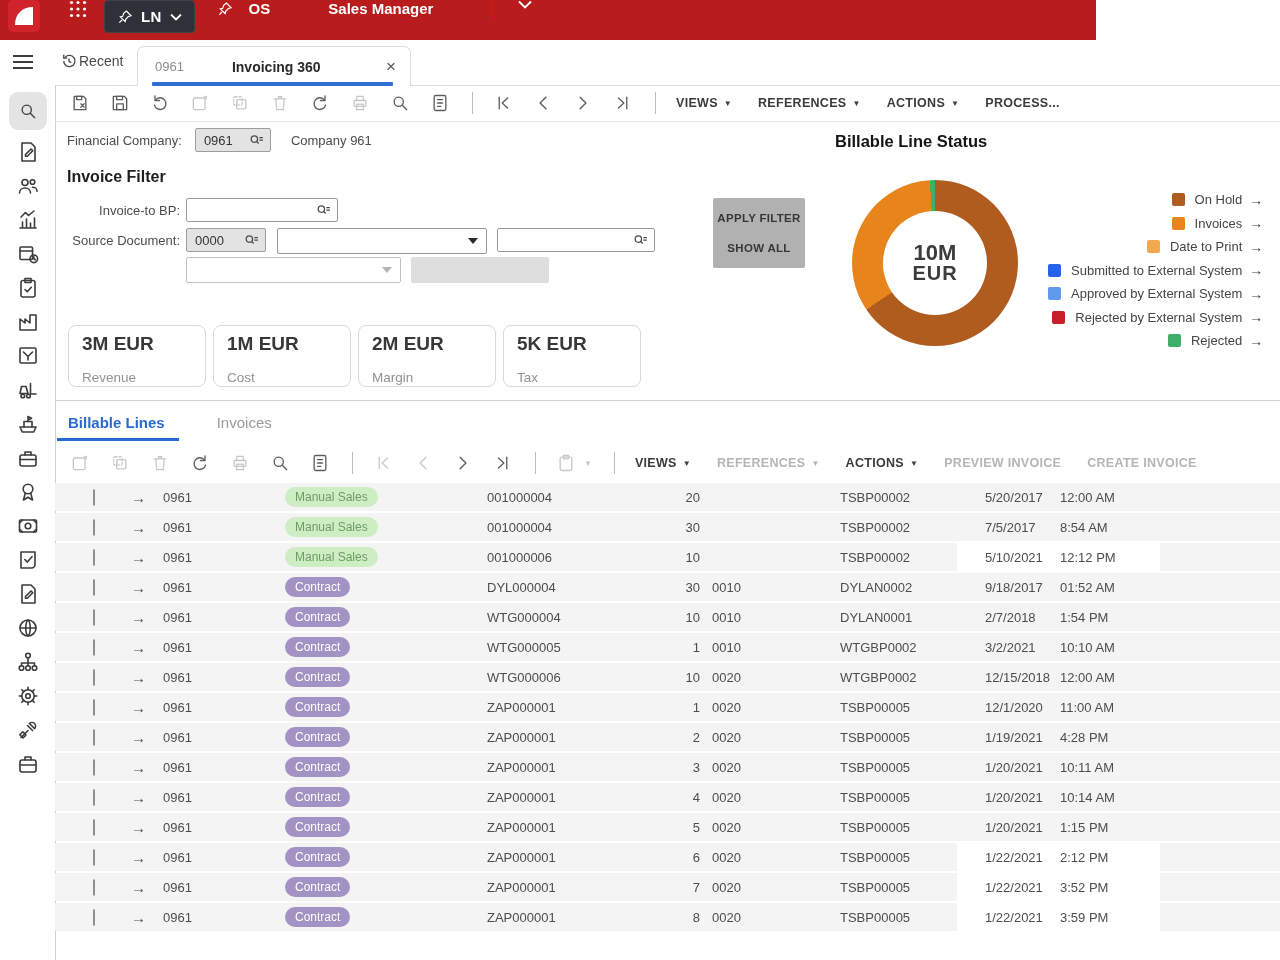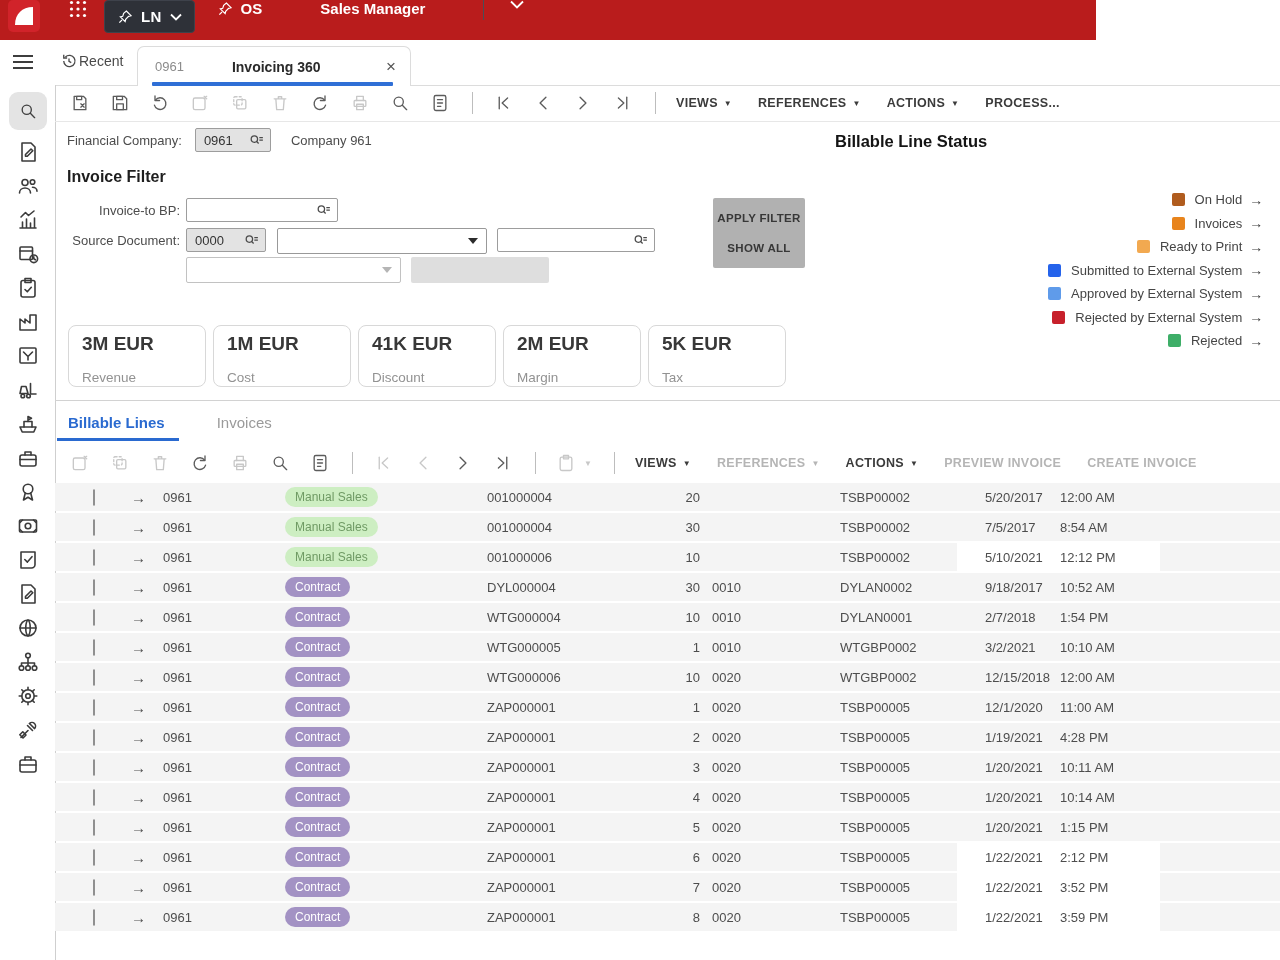--- a/index.html
+++ b/index.html
@@ -9,21 +9,21 @@
   
   .topbar{position:absolute;left:0;top:0;width:1096px;height:40px;background:#b91c1c;
           display:flex;align-items:flex-start;}
   .logo{width:32px;height:32px;margin-left:8px;border-radius:5px;background:#d1232a;
         position:relative;overflow:hidden;flex:none;}
   .logo svg{position:absolute;left:5px;top:5px;}
   .appgrid{margin-left:29px;width:18px;height:18px;color:#fff;}
   .lnpill{margin-left:17px;height:31px;background:#2e3138;border:1px solid #3e424b;border-radius:4px;
           display:flex;align-items:center;gap:8px;padding:0 12px;color:#fff;}
   .lnpill .lbl{font-size:15px;font-weight:700;letter-spacing:.3px;}
-  .ospin{margin-left:22px;display:flex;align-items:center;gap:8px;color:#fff;}
+  .ospin{margin-left:22px;display:flex;align-items:center;gap:16px;color:#fff;}
   .ospin .lbl{font-size:15px;font-weight:600;}
   .rolelbl{margin-left:58px;color:#fff;font-size:15px;font-weight:600;}
   .topdiv{width:1px;height:20px;background:#4a4e57;margin-left:58px;}
   .topcaret{margin-left:26px;color:#fff;}
   
   .tabstrip{position:absolute;left:0;top:40px;width:1280px;height:45px;background:#fff;
             border-bottom:1px solid #dcdcdc;}
   .burger{position:absolute;left:13px;top:14px;width:20px;height:16px;color:#3d3d3d;}
   .recent{position:absolute;left:60px;top:12px;display:flex;align-items:center;gap:1px;color:#4a4a4a;}
   .recent .ric{width:18px;height:18px;color:#4a4a4a;}
@@ -527,48 +527,50 @@
   <div class="kcards" id="kpis">
       <div class="kcard">
         <div class="v">3M EUR</div>
         <div class="l">Revenue</div>
       </div>
       <div class="kcard">
         <div class="v">1M EUR</div>
         <div class="l">Cost</div>
       </div>
       <div class="kcard">
-        <div class="v">41K EUR</div>
-        <div class="l">Discount</div>
-      </div>
-      <div class="kcard">
         <div class="v">2M EUR</div>
         <div class="l">Margin</div>
       </div>
       <div class="kcard">
         <div class="v">5K EUR</div>
         <div class="l">Tax</div>
       </div>
     </div>
 
   <div class="dtitle">Billable Line Status</div>
+  <div class="donut" id="donut" style="background: conic-gradient(rgb(176, 92, 30) 0%, rgb(176, 92, 30) 65.5%, rgb(232, 132, 28) 65.5%, rgb(232, 132, 28) 99%, rgb(62, 174, 104) 99%, rgb(62, 174, 104) 100%);">
+    <div class="hole">
+      <div class="cv">10M</div>
+      <div class="cu">EUR</div>
+    </div>
+  </div>
   <div class="legend" id="legend">
       <div class="litem">
         <span class="lchip" style="background:#b05c1e"></span>
         <span class="llbl">On Hold</span>
         <span class="larr">→</span>
       </div>
       <div class="litem">
         <span class="lchip" style="background:#e8841c"></span>
         <span class="llbl">Invoices</span>
         <span class="larr">→</span>
       </div>
       <div class="litem">
         <span class="lchip" style="background:#f2a950"></span>
-        <span class="llbl">Ready to Print</span>
+        <span class="llbl">Date to Print</span>
         <span class="larr">→</span>
       </div>
       <div class="litem">
         <span class="lchip" style="background:#2563eb"></span>
         <span class="llbl">Submitted to External System</span>
         <span class="larr">→</span>
       </div>
       <div class="litem">
         <span class="lchip" style="background:#5f9bea"></span>
         <span class="llbl">Approved by External System</span>
@@ -759,21 +761,21 @@
         <div class="trow drow">
           <div><span class="cbx"></span></div>
           <div><span class="rarr">→</span></div>
           <div>0961</div>
           <div><span class="badge b-purple">Contract</span></div>
           <div>DYL000004</div>
           <div class="c-line">30</div>
           <div class="c-pos">0010</div>
           <div class="c-bp">DYLAN0002</div>
           <div class="c-date">9/18/2017</div>
-          <div class="">10:52 AM</div>
+          <div class="">01:52 AM</div>
           <div class="c-amt">4</div>
         </div>
         <div class="trow drow">
           <div><span class="cbx"></span></div>
           <div><span class="rarr">→</span></div>
           <div>0961</div>
           <div><span class="badge b-purple">Contract</span></div>
           <div>WTG000004</div>
           <div class="c-line">10</div>
           <div class="c-pos">0010</div>

